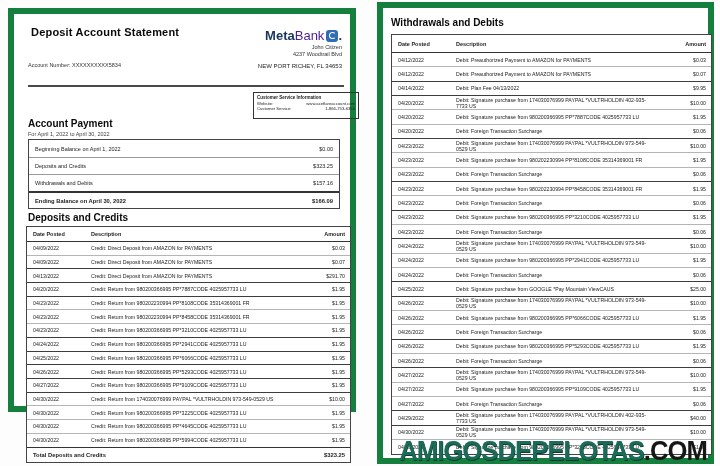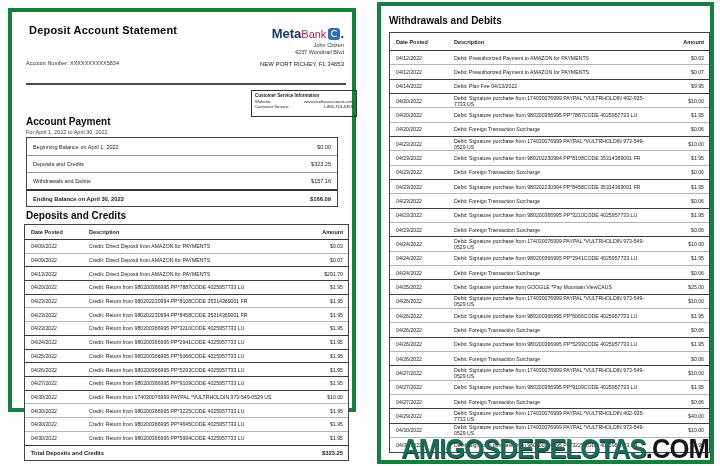--- a/index.html
+++ b/index.html
@@ -1,26 +1,26 @@
 <!DOCTYPE html>
 <html><head>
 <meta charset="utf-8">
 <style>
   * { margin:0; padding:0; box-sizing:border-box; }
   html,body { width:720px; height:466px; background:#fdfdfd; font-family:"Liberation Sans", sans-serif; color:#222; overflow:hidden; }
-  .page { position:absolute; background:#fff; border:4px solid #15803d; }
+  .page { position:absolute; background:#fff; border:6px solid #15803d; }
   #page1 { left:8px; top:8px; width:348px; height:404px; }
   #page2 { left:377px; top:2px; width:337px; height:462px; }
 
   .doc-title { position:absolute; left:17px; top:12px; font-size:11px; font-weight:bold; color:#0a0a0a; letter-spacing:0.2px; }
 
   
   .logo { position:absolute; right:8px; top:14px; display:flex; align-items:center; }
   .logo .meta { font-size:13px; font-weight:bold; color:#15355f; }
-  .logo .bank { font-size:11px; color:#be185d; }
+  .logo .bank { font-size:13px; color:#4c1d95; }
   .logo-mark { width:12px; height:12px; background:#2f6db6; border-radius:3px; margin-left:2px; position:relative; }
   .logo-mark .ring { position:absolute; left:2.5px; top:2.5px; width:7px; height:7px; border:1.8px solid #fff; border-radius:50%; border-right-color:transparent; }
   .logo .dot { font-size:13px; font-weight:bold; color:#15355f; }
 
   .acct-num { position:absolute; left:14px; top:48px; font-size:5.5px; color:#333; }
 
   .cust-block { position:absolute; right:8px; top:30px; text-align:right; font-size:5.5px; line-height:7px; color:#333; }
   .cust-city { margin-top:5px; font-size:6px; color:#222; }
 
   .rule { position:absolute; left:14px; right:6px; top:71px; height:2px; background:#4a4a4a; }

